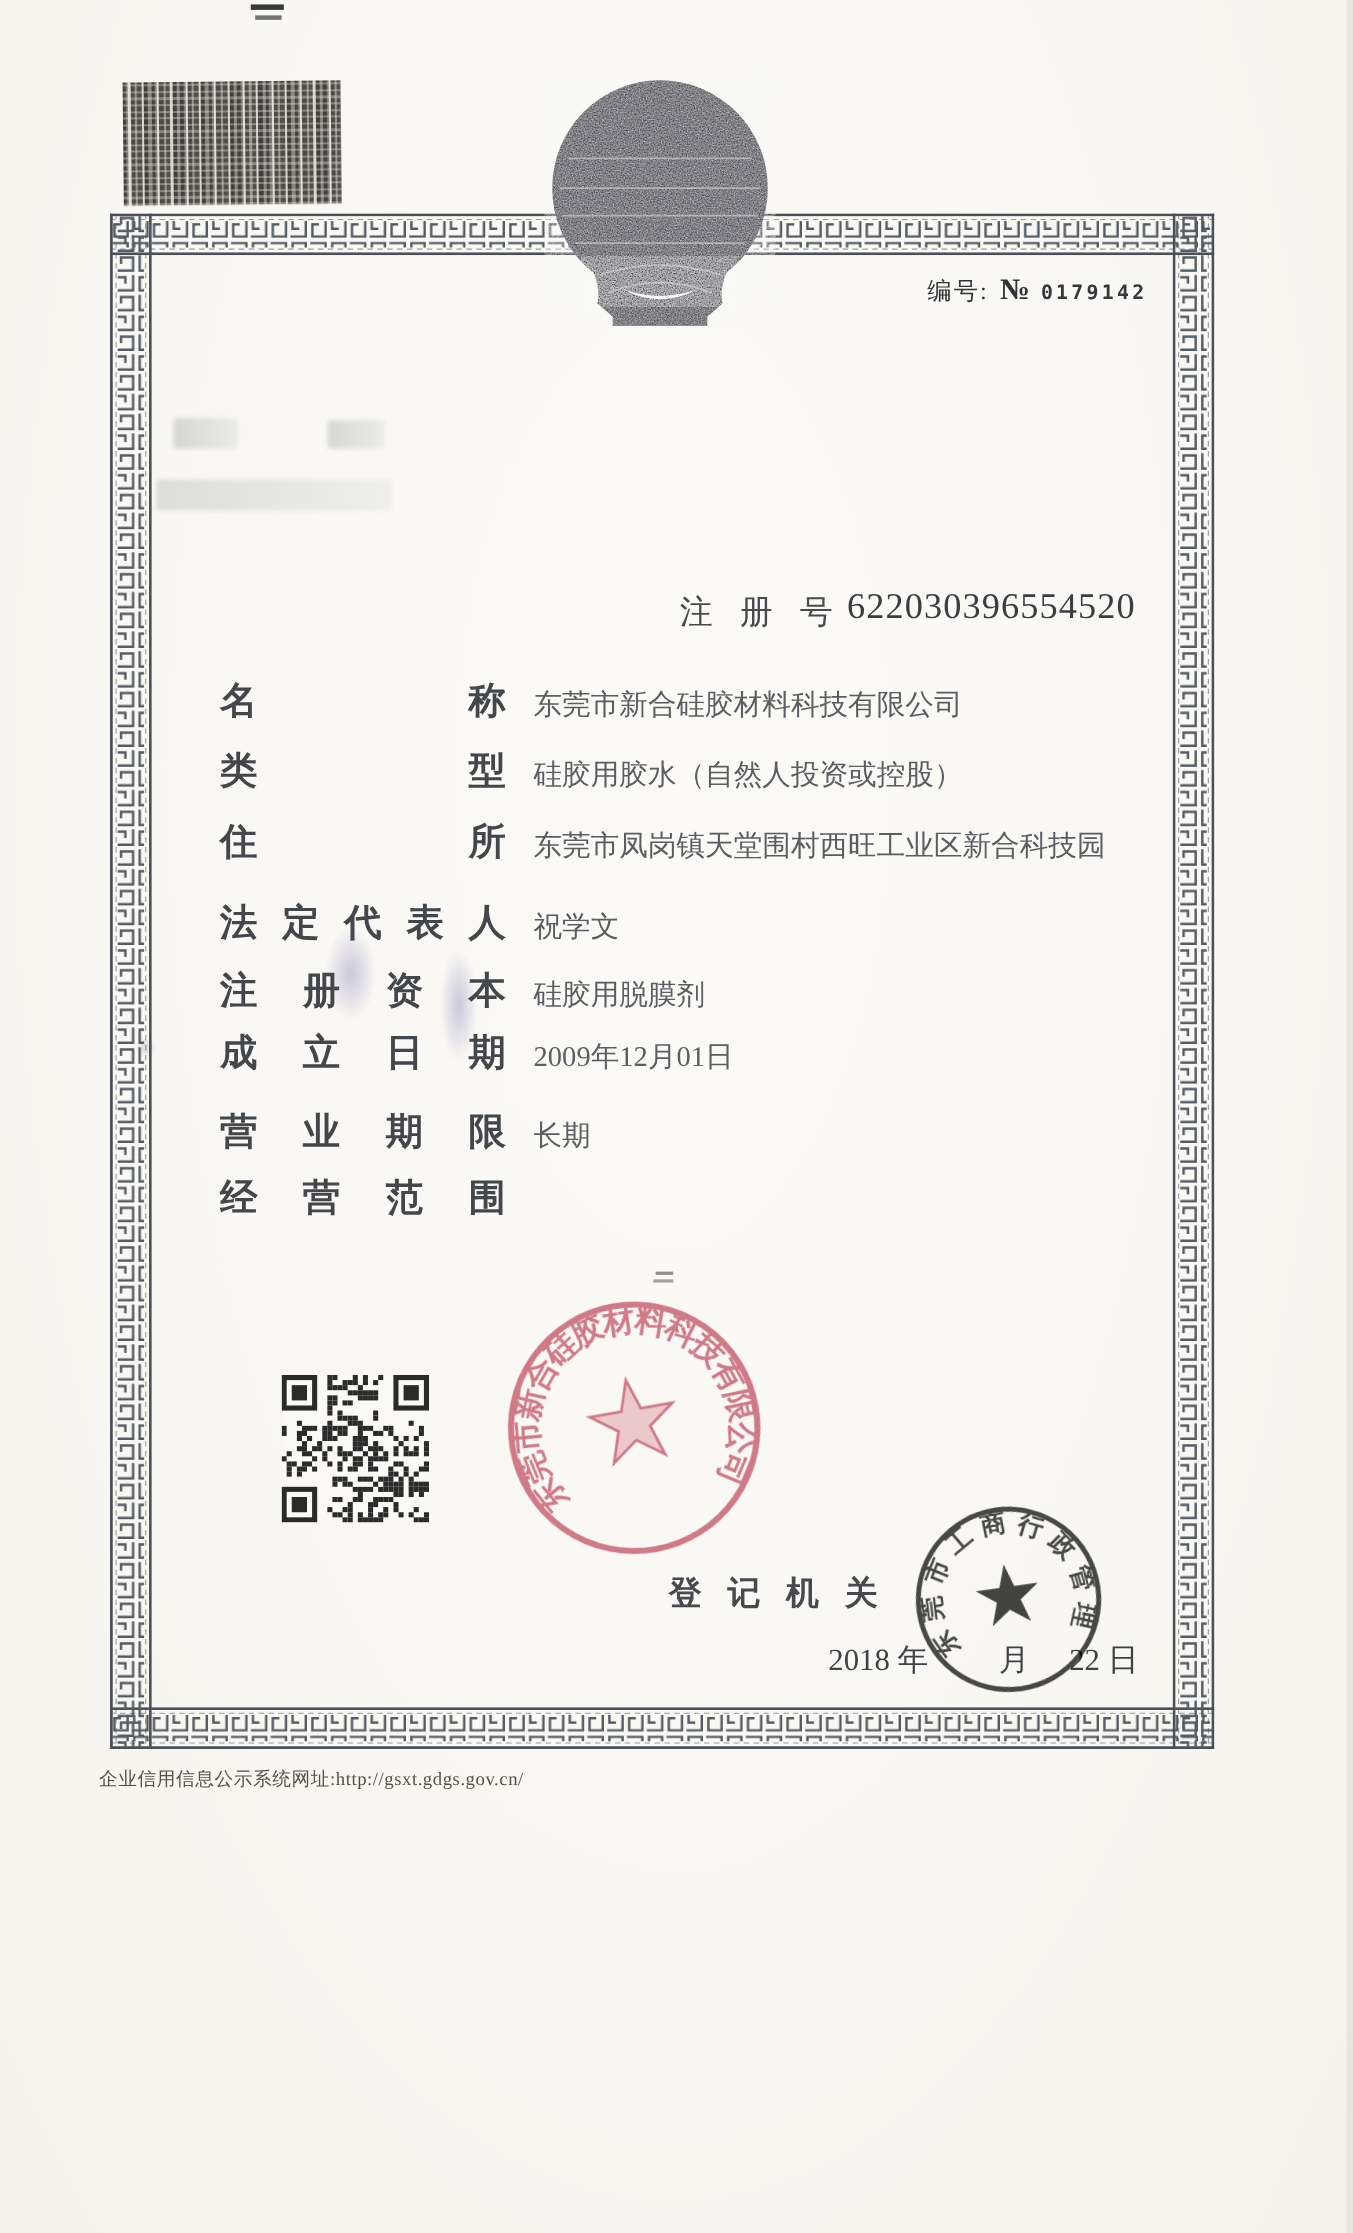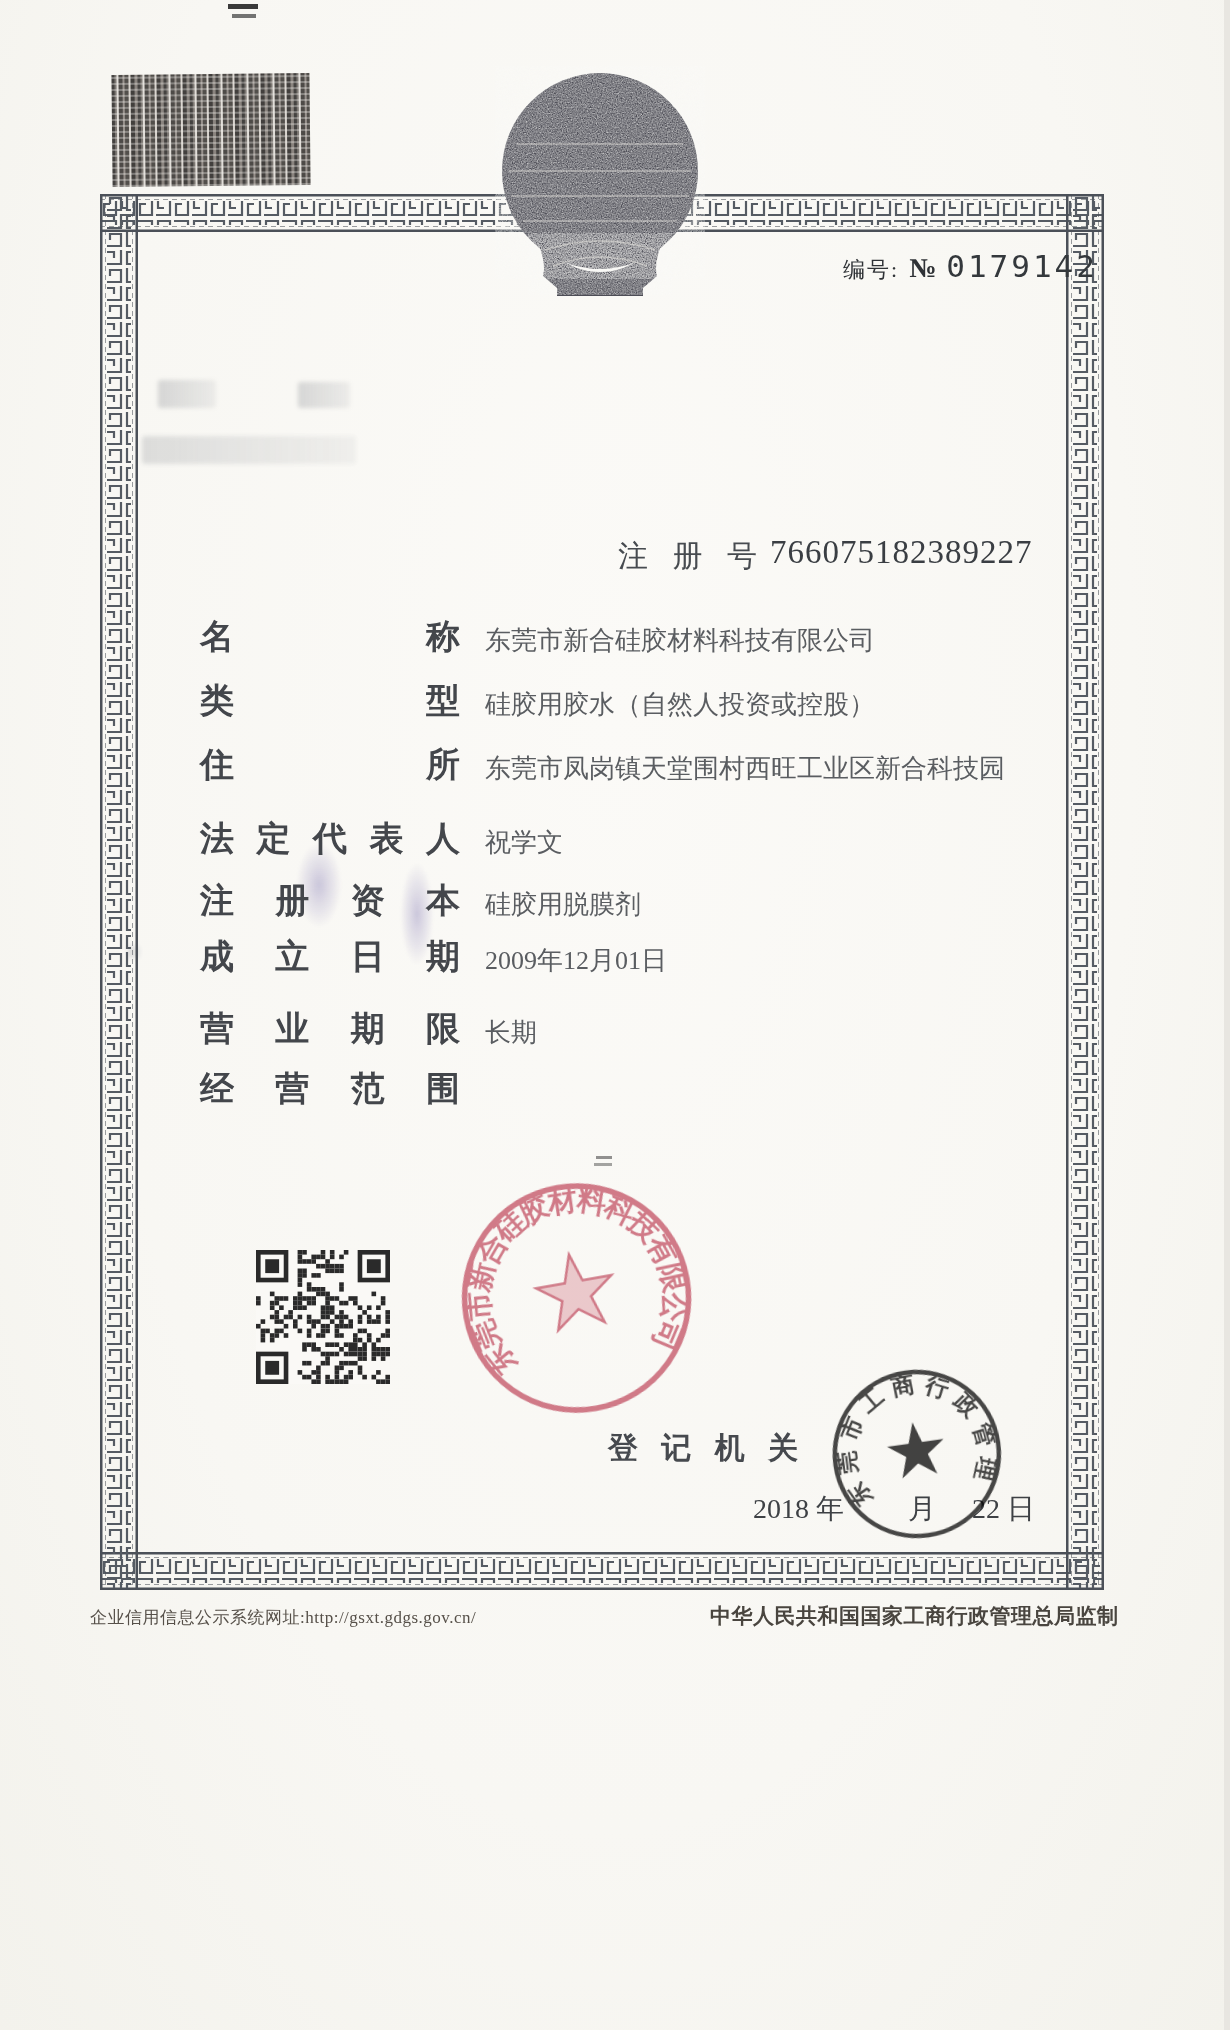--- a/index.html
+++ b/index.html
@@ -26,21 +26,21 @@
     background:repeating-linear-gradient(0deg, rgba(250,248,244,.35) 0 2px, rgba(0,0,0,0) 2px 6px);}
 
   
   .frame{left:100px; top:194px; width:1004px; height:1396px;}
   .frame svg{position:absolute;display:block;}
 
   
   .serial{left:843px; top:248px; display:flex; align-items:baseline; gap:10px; color:#2f3236;}
   .serial .lab{font-size:22px; letter-spacing:2px;}
   .serial .no{font-size:27px; font-weight:700; font-family:"Liberation Serif",serif;}
-  .serial .num{font-size:31px; letter-spacing:3px; font-family:"DejaVu Sans Mono","Liberation Mono",monospace; font-weight:400; color:#34383c;}
+  .serial .num{font-size:18px; letter-spacing:3px; font-family:"DejaVu Sans Mono","Liberation Mono",monospace; font-weight:700; color:#34383c;}
 
   
   .title{
     left:276px; top:338px; font-size:90px; line-height:1; font-weight:900;
     font-family:"DejaVu Sans","Liberation Sans",sans-serif;
     letter-spacing:28px; color:#3a3a3e; white-space:nowrap;
     text-shadow:0 0 1px rgba(40,40,45,.9), 1px 1px 0 rgba(60,60,65,.35);
     filter:blur(.2px);
   }
 
@@ -168,21 +168,21 @@
     <span class="no">№</span>
     <span class="num">0179142</span>
   </div>
 
 
   <div class="abs regno-label jchars">
       <span>注</span>
       <span>册</span>
       <span>号</span>
     </div>
-  <div class="abs regno-value">766075182389227</div>
+  <div class="abs regno-value">622030396554520</div>
 
   <div class="row" style="top:614px">
     <div class="lab jchars">
         <span>名</span>
         <span>称</span>
       </div>
     <div class="val">东莞市新合硅胶材料科技有限公司</div>
   </div>
   <div class="row" style="top:678px">
     <div class="lab jchars">
@@ -531,15 +531,14 @@
     <g opacity=".88">
       <circle cx="89" cy="88" r="82" fill="none" stroke="#2f2f2f" stroke-width="4.5"></circle>
       <path d="M89 56 L95.8 76.7 L117.5 76.7 L99.9 89.6 L106.6 110.3 L89 97.5 L71.4 110.3 L78.1 89.6 L60.5 76.7 L82.2 76.7 Z" fill="#2b2b2b"></path>
       <text font-size="23" font-weight="700" fill="#2f2f2f" font-family="'Liberation Serif','DejaVu Serif',serif">
         <textPath href="#rsealArc" startOffset="2" textLength="300" lengthAdjust="spacing">东莞市工商行政管理局</textPath>
       </text>
     </g>
   </svg>
 
   <div class="abs footer-left">企业信用信息公示系统网址:http://gsxt.gdgs.gov.cn/</div>
-  <div class="abs footer-right">中华人民共和国国家工商行政管理总局监制</div>
 
 </div>
 
 </body></html>

